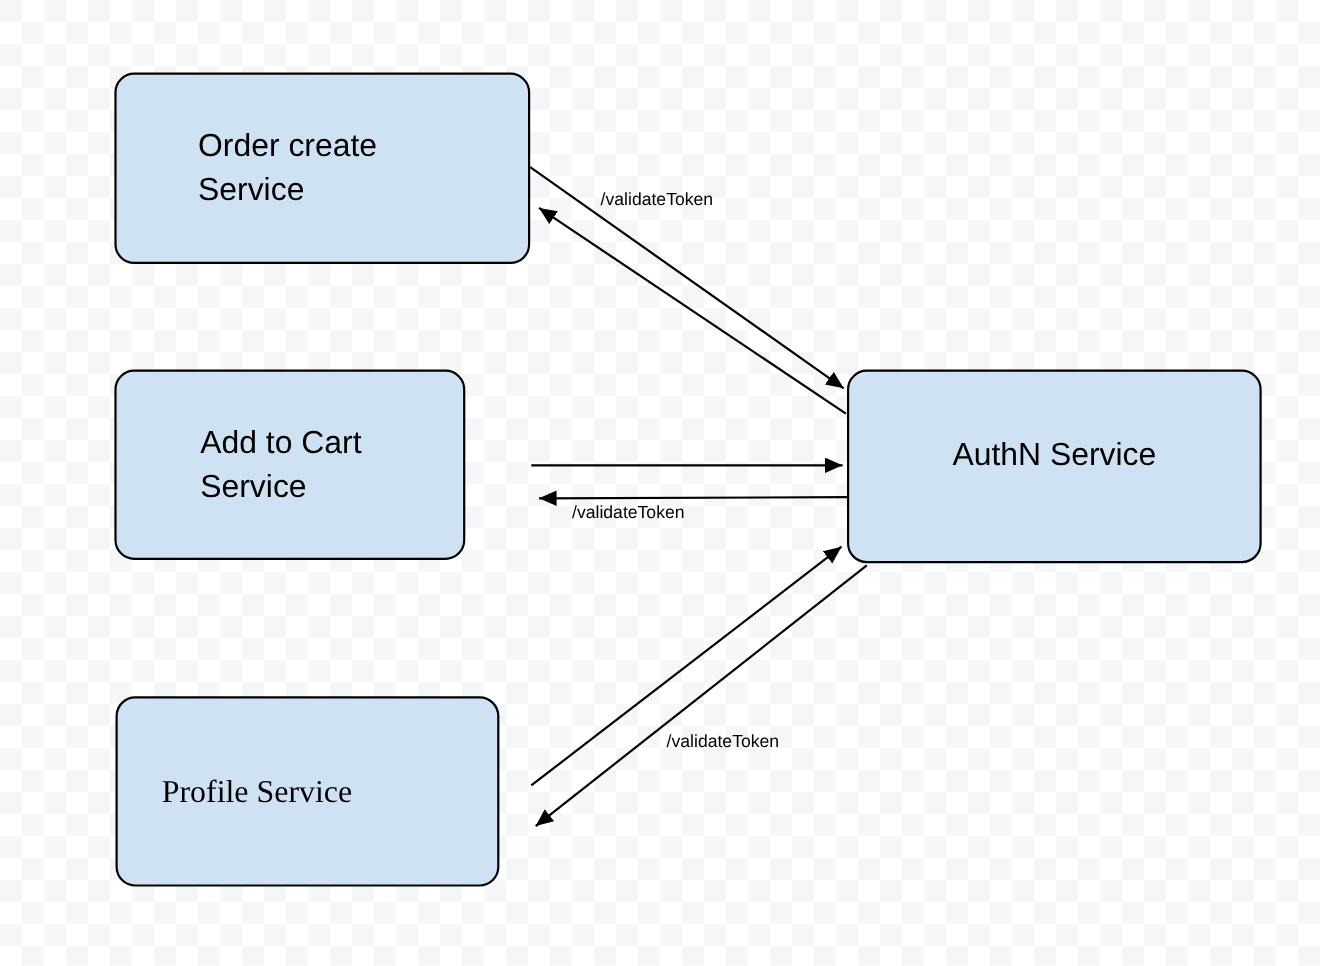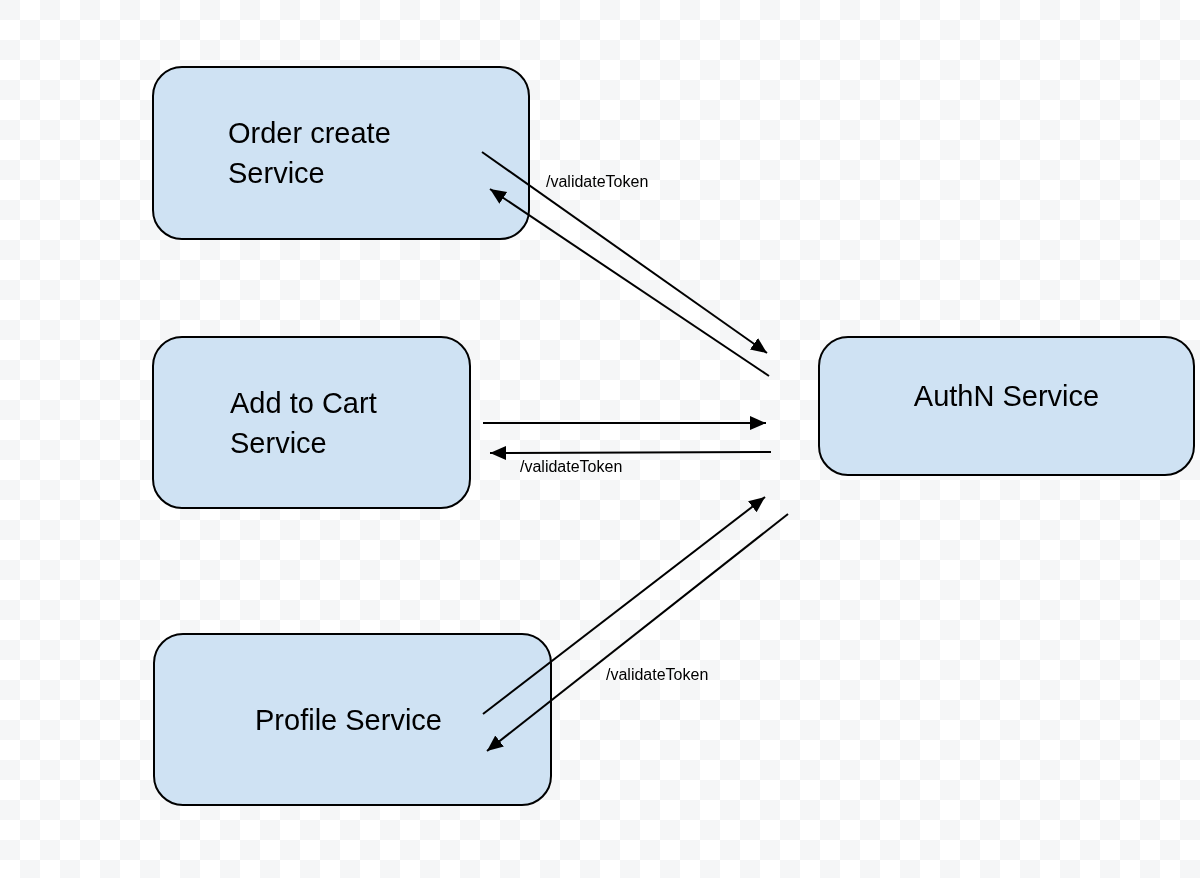--- a/index.html
+++ b/index.html
@@ -17,34 +17,33 @@
     );
     background-size: 40px 40px;
     color: var(--text, #000000);
   }
 
   .node {
     position: absolute;
     box-sizing: border-box;
     background: var(--node-fill, #cfe2f3);
     border: 2px solid var(--node-border, #000000);
-    border-radius: 30px;
+    border-radius: 18px;
     display: flex;
     flex-direction: column;
     justify-content: center;
     font-size: 29px;
     line-height: 40px;
-    margin-left: 48px;
   }
   .node .line { white-space: nowrap; }
 
   #node-order   { left: 104px; top:  66px; width: 378px; height: 174px; padding-left: 74px; }
   #node-cart    { left: 104px; top: 336px; width: 319px; height: 173px; padding-left: 76px; }
-  #node-profile { left: 105px; top: 633px; width: 399px; height: 173px; padding-left: 100px; }
-  #node-authn   { left: 770px; top: 336px; width: 377px; height: 140px; align-items: center; }
+  #node-profile { left: 105px; top: 633px; width: 349px; height: 173px; padding-left: 40px; font-family: Liberation Serif, serif; }
+  #node-authn   { left: 770px; top: 336px; width: 377px; height: 176px; align-items: center; }
   #node-authn .line { transform: translateY(-10px); }
 
   svg.edges {
     position: absolute;
     left: 0; top: 0;
     width: 1200px; height: 878px;
     pointer-events: none;
   }
   svg.edges line { stroke: var(--arrow, #000000); stroke-width: 2; }
 

